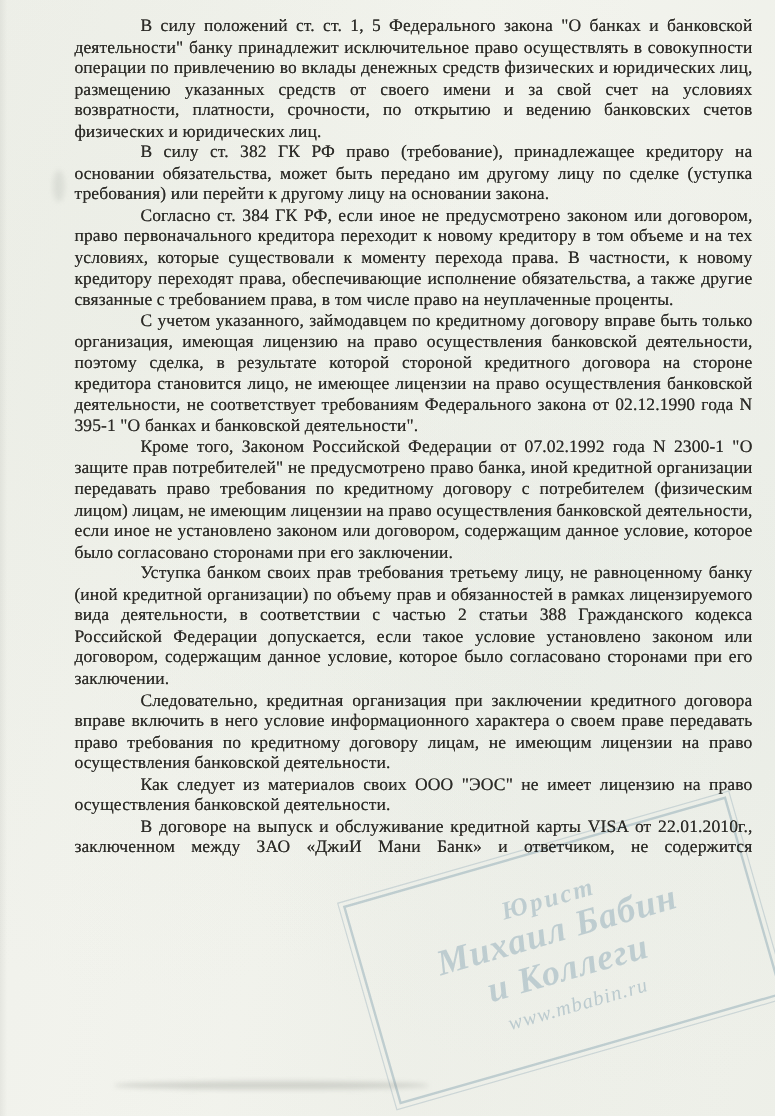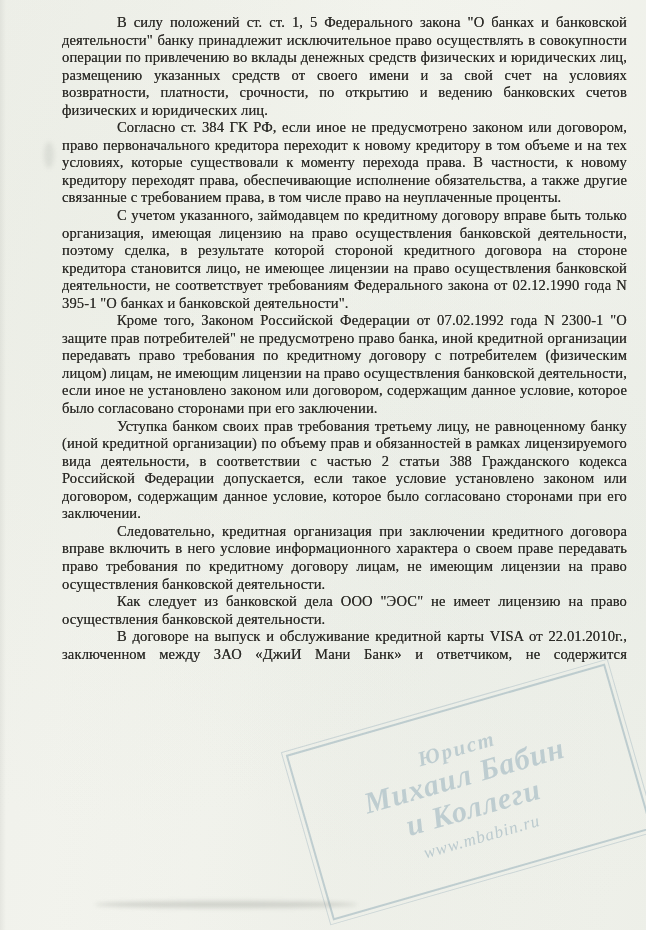--- a/index.html
+++ b/index.html
@@ -81,26 +81,27 @@
     filter:blur(2px);
   }
 </style>
 </head>
 <body>
 
 <div class="page">
 
   <div class="text-block">
     <p class="para">В силу положений ст. ст. 1, 5 Федерального закона "О банках и банковской деятельности" банку принадлежит исключительное право осуществлять в совокупности операции по привлечению во вклады денежных средств физических и юридических лиц, размещению указанных средств от своего имени и за свой счет на условиях возвратности, платности, срочности, по открытию и ведению банковских счетов физических и юридических лиц.</p>
+    <p class="para">В силу ст. 382 ГК РФ право (требование), принадлежащее кредитору на основании обязательства, может быть передано им другому лицу по сделке (уступка требования) или перейти к другому лицу на основании закона.</p>
     <p class="para">Согласно ст. 384 ГК РФ, если иное не предусмотрено законом или договором, право первоначального кредитора переходит к новому кредитору в том объеме и на тех условиях, которые существовали к моменту перехода права. В частности, к новому кредитору переходят права, обеспечивающие исполнение обязательства, а также другие связанные с требованием права, в том числе право на неуплаченные проценты.</p>
     <p class="para">С учетом указанного, займодавцем по кредитному договору вправе быть только организация, имеющая лицензию на право осуществления банковской деятельности, поэтому сделка, в результате которой стороной кредитного договора на стороне кредитора становится лицо, не имеющее лицензии на право осуществления банковской деятельности, не соответствует требованиям Федерального закона от 02.12.1990 года N 395-1 "О банках и банковской деятельности".</p>
     <p class="para">Кроме того, Законом Российской Федерации от 07.02.1992 года N 2300-1 "О защите прав потребителей" не предусмотрено право банка, иной кредитной организации передавать право требования по кредитному договору с потребителем (физическим лицом) лицам, не имеющим лицензии на право осуществления банковской деятельности, если иное не установлено законом или договором, содержащим данное условие, которое было согласовано сторонами при его заключении.</p>
     <p class="para">Уступка банком своих прав требования третьему лицу, не равноценному банку (иной кредитной организации) по объему прав и обязанностей в рамках лицензируемого вида деятельности, в соответствии с частью 2 статьи 388 Гражданского кодекса Российской Федерации допускается, если такое условие установлено законом или договором, содержащим данное условие, которое было согласовано сторонами при его заключении.</p>
     <p class="para">Следовательно, кредитная организация при заключении кредитного договора вправе включить в него условие информационного характера о своем праве передавать право требования по кредитному договору лицам, не имеющим лицензии на право осуществления банковской деятельности.</p>
-    <p class="para">Как следует из банковской дела ООО "ЭОС" не имеет лицензию на право осуществления банковской деятельности.</p>
+    <p class="para">Как следует из материалов своих ООО "ЭОС" не имеет лицензию на право осуществления банковской деятельности.</p>
     <p class="para force-justify">В договоре на выпуск и обслуживание кредитной карты VISA от 22.01.2010г., заключенном между ЗАО «ДжиИ Мани Банк» и ответчиком, не содержится</p>
   </div>
 
   <div class="watermark">
     <div class="wm-border">
       <div class="wm-line wm-small">Юрист</div>
       <div class="wm-line wm-big">Михаил Бабин</div>
       <div class="wm-line wm-big">и Коллеги</div>
       <div class="wm-line wm-url">www.mbabin.ru</div>
     </div>

